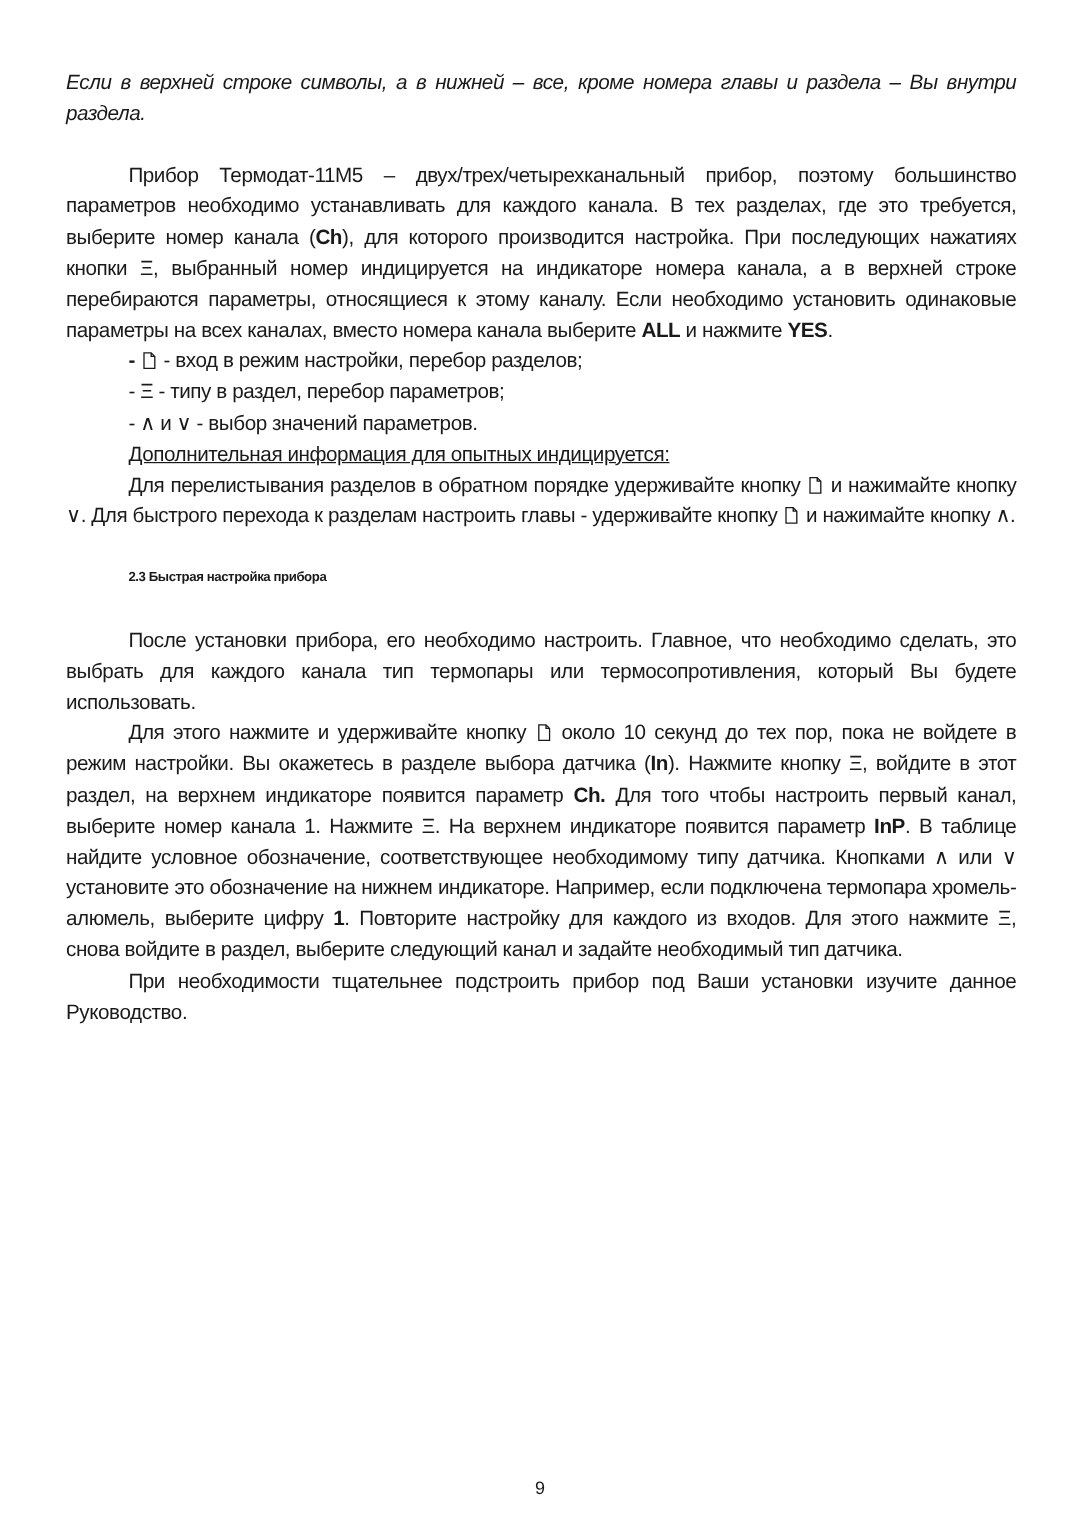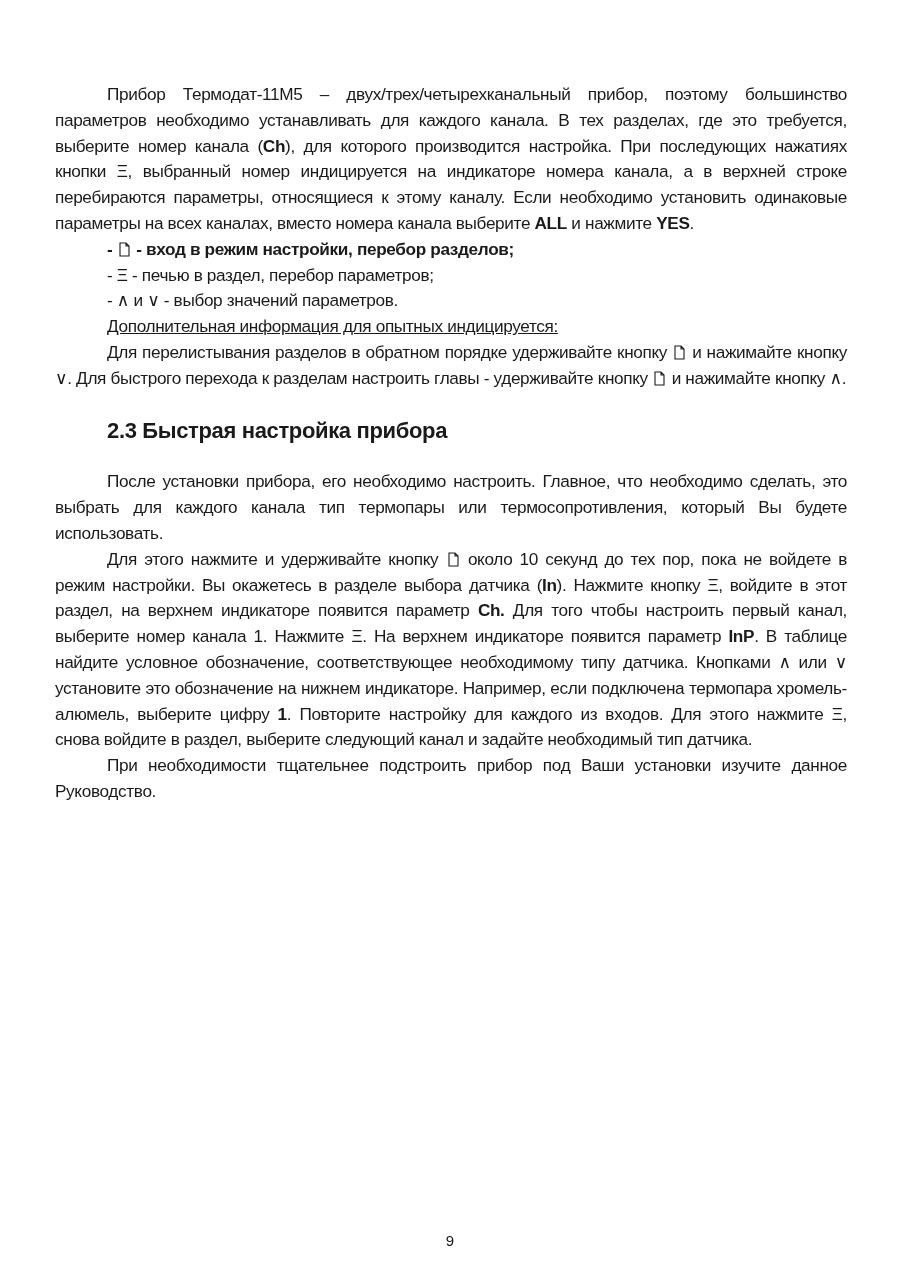--- a/index.html
+++ b/index.html
@@ -8,43 +8,44 @@
     position: absolute; left: 55px; top: 56px; width: 792px;
     font-family: "Liberation Sans Narrow", "Liberation Sans", sans-serif;
     font-size: 17.2px; line-height: 25.8px; color: #1a1a1a;
     letter-spacing: -0.35px;
   }
   p { margin: 0; text-align: justify; }
   .ind { text-indent: 52px; }
   .pad { padding-left: 52px; }
   .it { font-style: italic; }
   .gap { height: 26px; }
-  .heading { font-weight: bold; padding-left: 52px; margin: 0; font-size: 22px; }
+  .heading { font-weight: bold; padding-left: 52px; margin: 0; font-size: 11px; }
   .u { text-decoration: underline; }
   b { font-weight: bold; }
   .ico { display: inline-block; vertical-align: -2px; margin: 0 2px; }
   .pagenum {
     position: absolute; left: 0; width: 900px; top: 1232px; text-align: center;
     font-family: "Liberation Sans", sans-serif; font-size: 15px; color: #1a1a1a;
   }
 </style>
 </head>
 <body>
 
 <div class="page">
 
+  <p class="it"><span>Если в верхней строке символы, а в нижней – все, кроме номера главы и раздела – Вы внутри раздела.</span></p>
 
   <div class="gap"></div>
 
   <p class="ind"><span>Прибор Термодат-11М5 – двух/трех/четырехканальный прибор, поэтому большинство параметров необходимо устанавливать для каждого канала. В тех разделах, где это требуется, выберите номер канала (</span><b>Ch</b><span>), для которого производится настройка. При последующих нажатиях кнопки </span><span>Ξ</span><span>, выбранный номер индицируется на индикаторе номера канала, а в верхней строке перебираются параметры, относящиеся к этому каналу. Если необходимо установить одинаковые параметры на всех каналах, вместо номера канала выберите </span><b>ALL</b><span> и нажмите </span><b>YES</b><span>.</span></p>
 
   <p class="pad"><b>- </b><svg class="ico" width="11" height="15" viewBox="0 0 11 15">
         <path d="M1 1 H7 L10 4 V14 H1 Z M7 1 V4 H10" fill="none" stroke="#1a1a1a" stroke-width="1.1"></path>
-      </svg><b style="font-weight:bold"> - вход в режим настройки, перебор разделов;</b></p>
-  <p class="pad"><span>- </span><span>Ξ</span><span> - печью в раздел, перебор параметров;</span></p>
+      </svg><b style="font-weight:normal"> - вход в режим настройки, перебор разделов;</b></p>
+  <p class="pad"><span>- </span><span>Ξ</span><span> - типу в раздел, перебор параметров;</span></p>
   <p class="pad"><span>- </span><span>∧</span><span> и </span><span>∨</span><span> - выбор значений параметров.</span></p>
 
 
   <p class="pad"><span class="u">Дополнительная информация для опытных индицируется:</span></p>
   <p class="ind"><span>Для перелистывания разделов в обратном порядке удерживайте кнопку </span><svg class="ico" width="11" height="15" viewBox="0 0 11 15">
         <path d="M1 1 H7 L10 4 V14 H1 Z M7 1 V4 H10" fill="none" stroke="#1a1a1a" stroke-width="1.1"></path>
       </svg><span> и нажимайте кнопку </span><span>∨</span><span>. Для быстрого перехода к разделам настроить главы - удерживайте кнопку </span><svg class="ico" width="11" height="15" viewBox="0 0 11 15">
         <path d="M1 1 H7 L10 4 V14 H1 Z M7 1 V4 H10" fill="none" stroke="#1a1a1a" stroke-width="1.1"></path>
       </svg><span> и нажимайте кнопку </span><span>∧</span><span>.</span></p>
 

